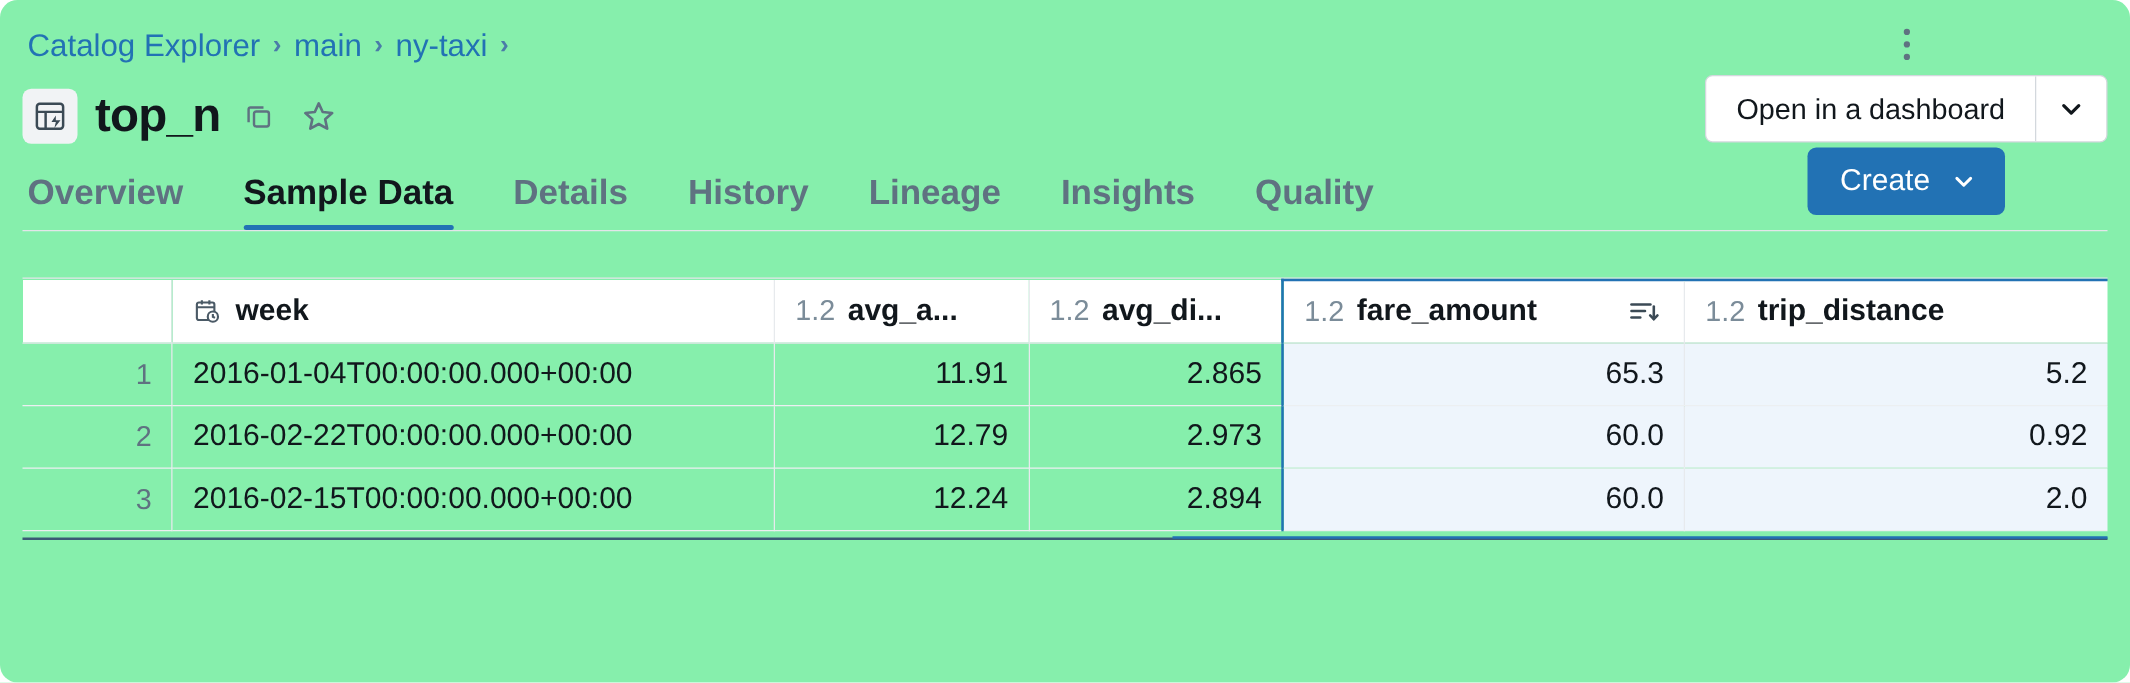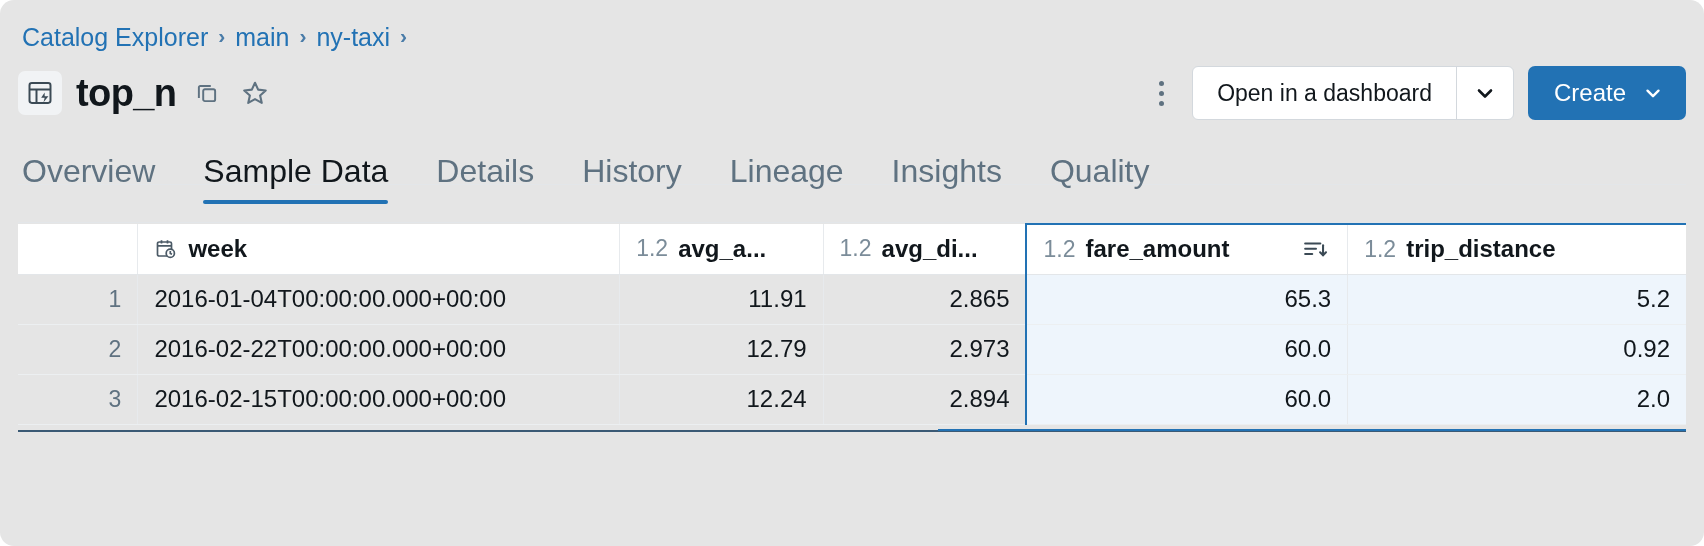--- a/index.html
+++ b/index.html
@@ -12,21 +12,21 @@
     height: 546px;
     font-family: "Liberation Sans", sans-serif;
     color: #11171c;
     overflow: hidden;
   }
   .page {
     position: relative;
     width: 1704px;
     height: 546px;
     box-sizing: border-box;
-    background: #e5e5e5;
+    background: #86efac;
     border-radius: 14px;
     overflow: hidden;
   }
 
   
   .breadcrumb {
     position: absolute;
     left: 22px;
     top: 22px;
     display: flex;
@@ -87,21 +87,22 @@
     display: flex;
     align-items: center;
     justify-content: center;
     cursor: pointer;
     border-radius: 5px;
   }
   .title-right {
     margin-left: auto;
     display: flex;
     align-items: center;
-    gap: 14px;
+    gap: 4px;
+    flex-direction: column;
   }
   .kebab {
     width: 34px;
     height: 42px;
     display: flex;
     flex-direction: column;
     align-items: center;
     justify-content: center;
     gap: 5px;
     cursor: pointer;
@@ -159,28 +160,27 @@
     left: 18px;
     top: 136px;
     right: 18px;
     height: 48px;
     display: flex;
     align-items: flex-start;
     gap: 0px;
     border-bottom: 1px solid #e3e6e9;
   }
   .tab {
-    font-size: 32px;
-    font-weight: 400;
+    font-size: 28px;
+    font-weight: 700;
     color: #5f7281;
     padding: 2px 24px 14px 24px;
     cursor: pointer;
     white-space: nowrap;
     position: relative;
-    margin-top: 15px;
   }
   .tab:first-child { padding-left: 4px; }
   .tab.active {
     color: #11171c;
   }
   .tab.active::after {
     content: "";
     position: absolute;
     left: 24px;
     right: 24px;

